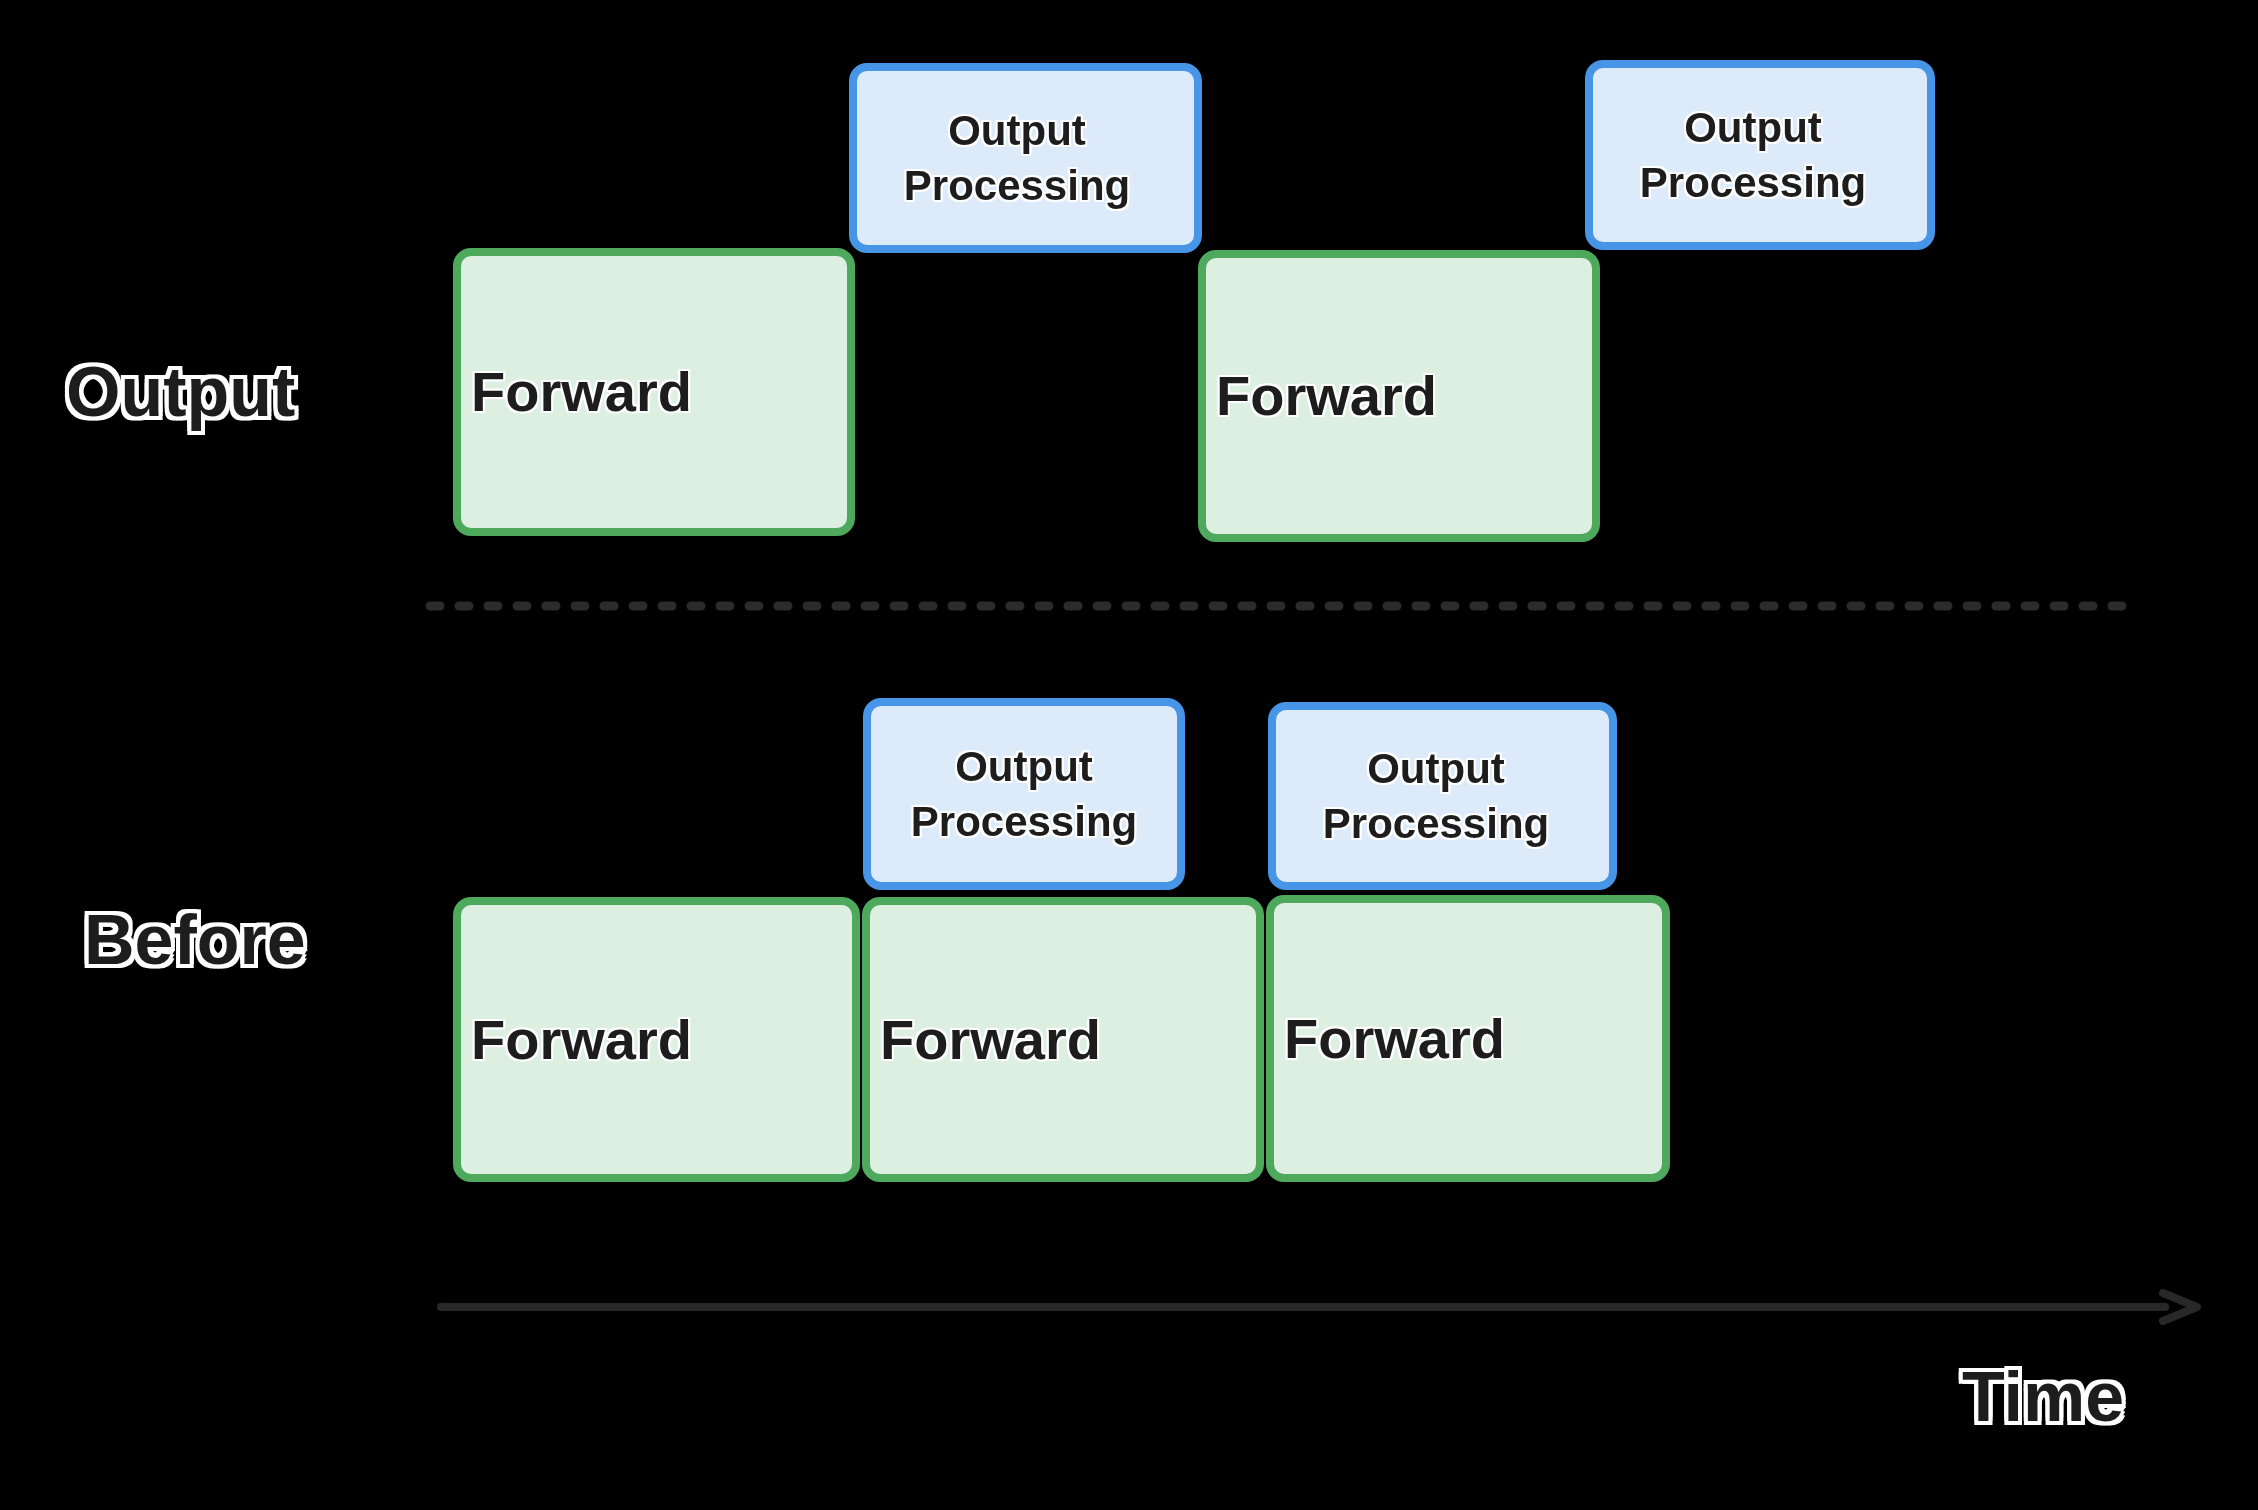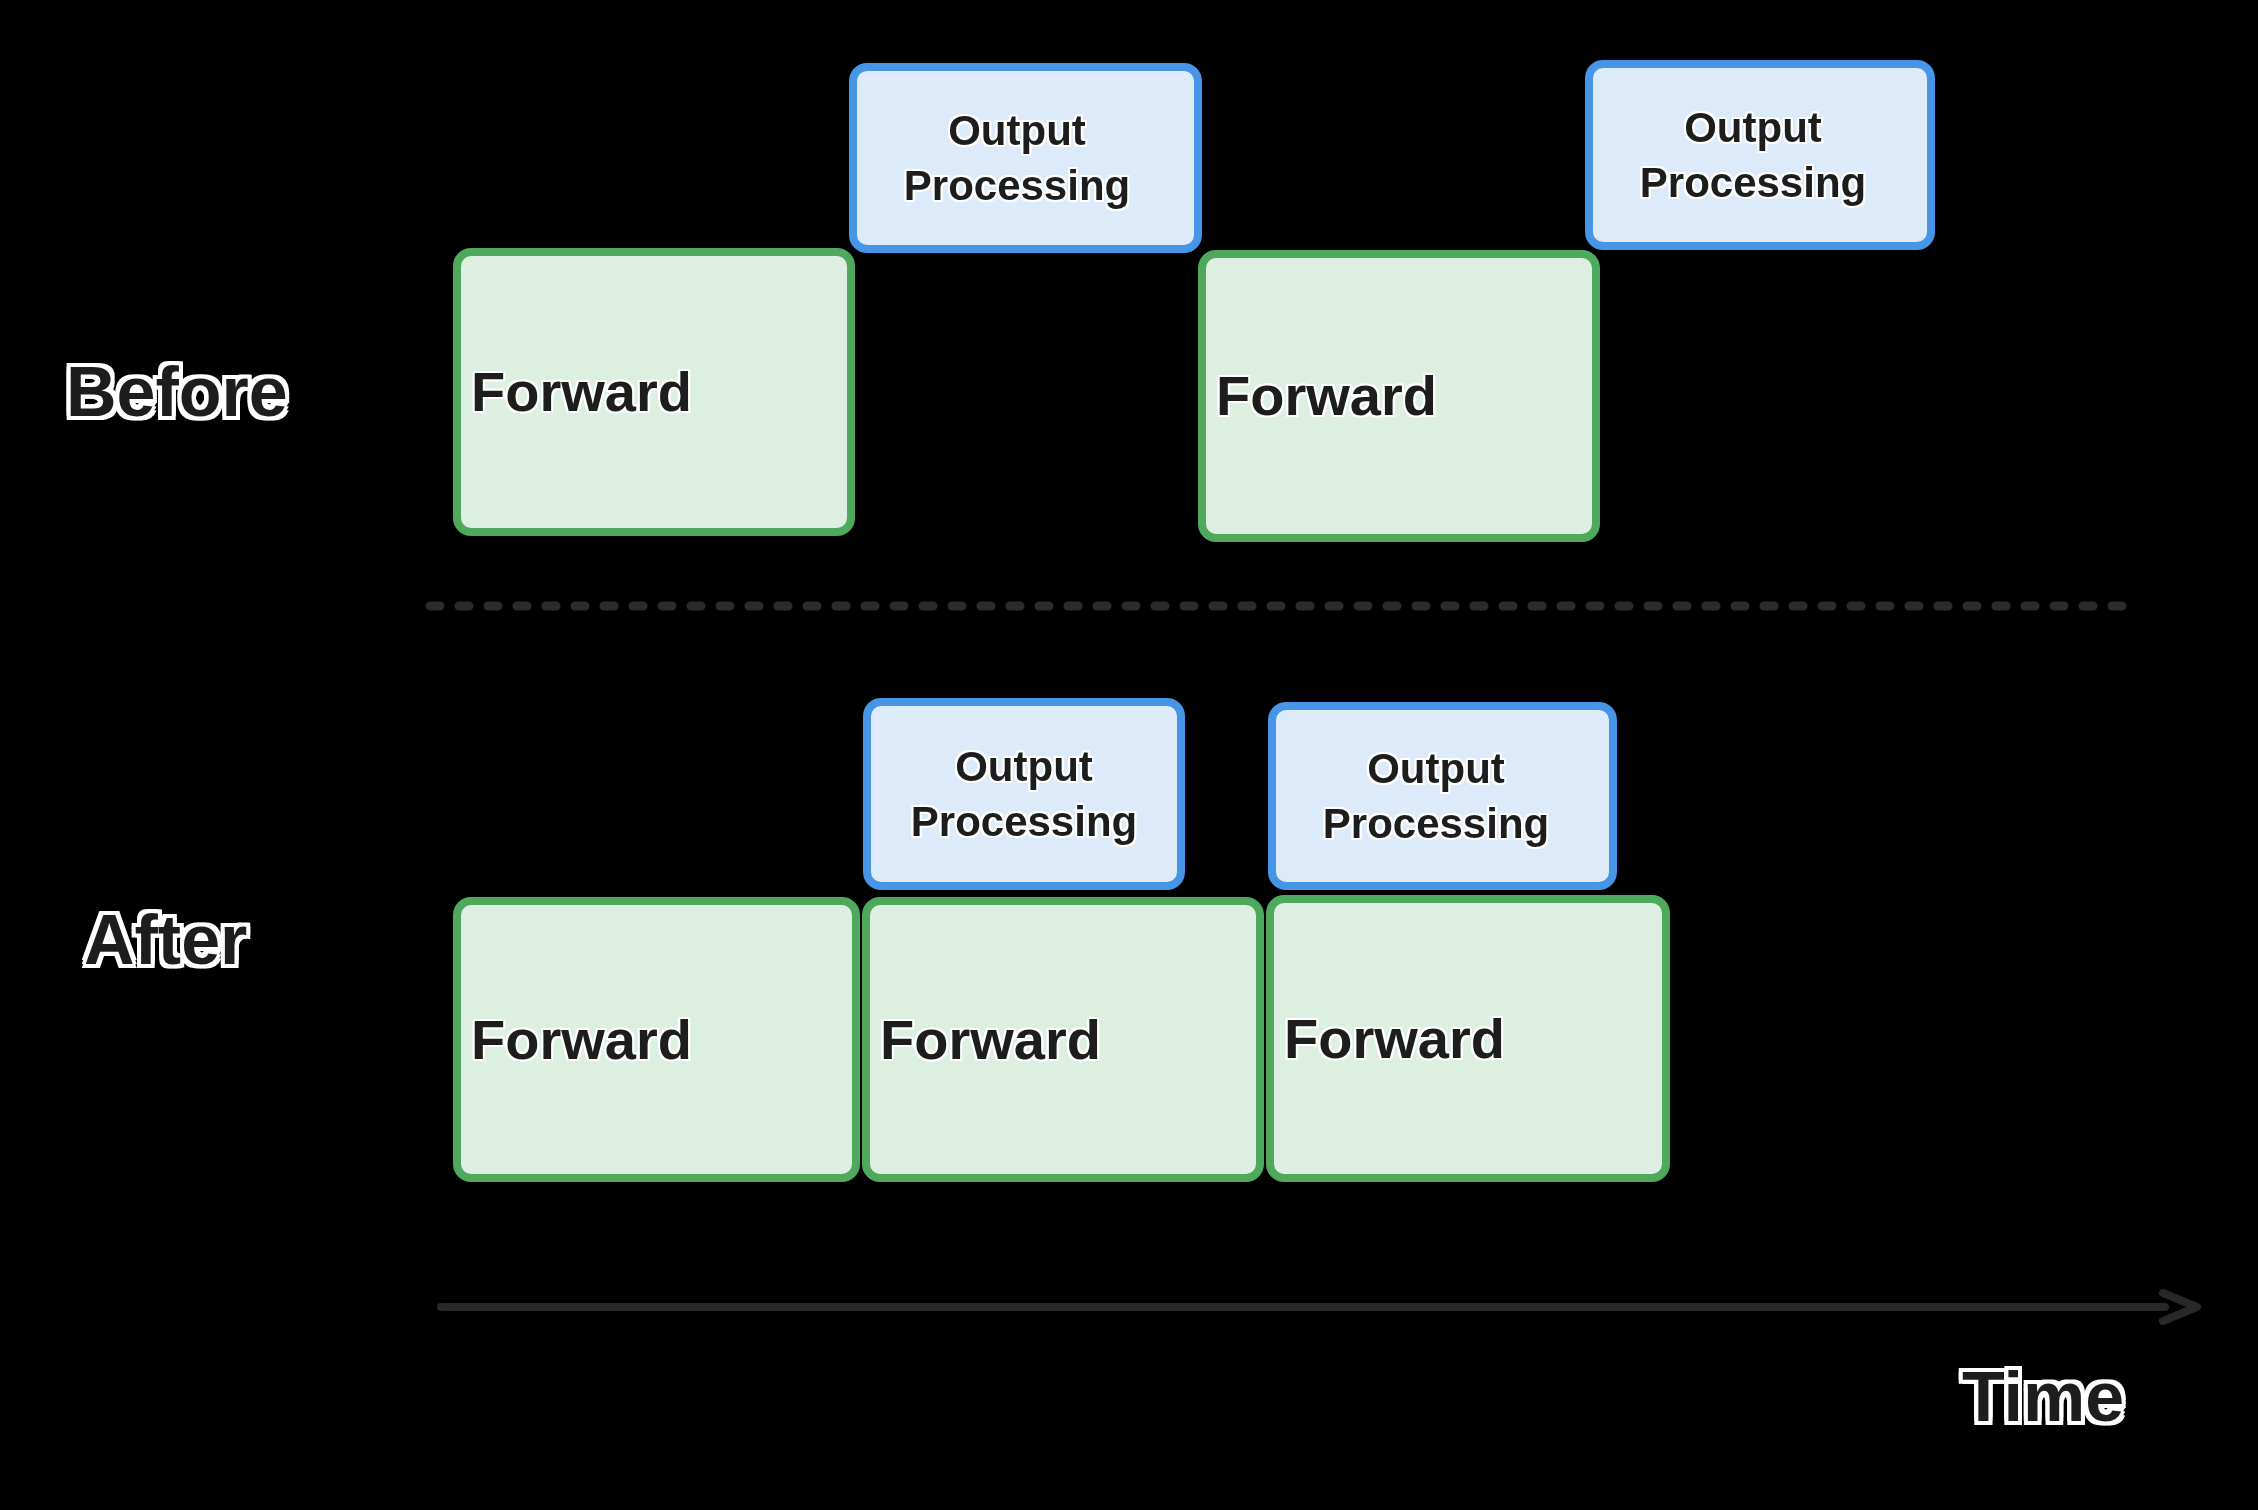--- a/index.html
+++ b/index.html
@@ -57,21 +57,21 @@
   .axis-head {
     stroke: var(--axis, #282828); stroke-width: 8;
     stroke-linecap: round; stroke-linejoin: round; fill: none;
   }
 </style>
 </head>
 <body>
 
 <div class="canvas">
 
-  <div class="section-label" style="left:66px; top:357px;">Before</div>
+  <div class="section-label" style="left:66px; top:357px;">Output</div>
 
   <div class="box green" style="left:453px; top:248px; width:402px; height:288px;">
     <span class="box-text">Forward</span>
   </div>
 
   <div class="box green" style="left:1198px; top:250px; width:402px; height:292px;">
     <span class="box-text">Forward</span>
   </div>
 
   <div class="box blue" style="left:849px; top:63px; width:353px; height:190px;">
@@ -79,21 +79,21 @@
   </div>
 
   <div class="box blue" style="left:1585px; top:60px; width:350px; height:190px;">
     <span class="box-text">Output Processing</span>
   </div>
 
   <svg class="layer" style="left:424px; top:596px;" width="1706" height="20">
     <line class="divider-line" x1="6" y1="10" x2="1700" y2="10"></line>
   </svg>
 
-  <div class="section-label" style="left:84px; top:905px;">After</div>
+  <div class="section-label" style="left:84px; top:905px;">Before</div>
 
   <div class="box green" style="left:453px; top:897px; width:407px; height:285px;">
     <span class="box-text">Forward</span>
   </div>
 
   <div class="box green" style="left:862px; top:897px; width:402px; height:285px;">
     <span class="box-text">Forward</span>
   </div>
 
   <div class="box green" style="left:1266px; top:895px; width:404px; height:287px;">

